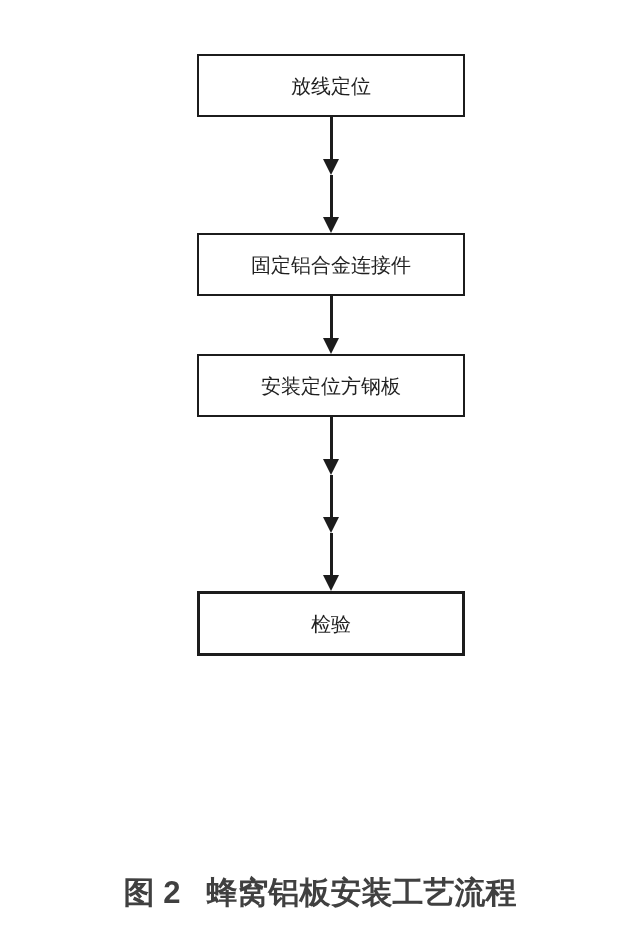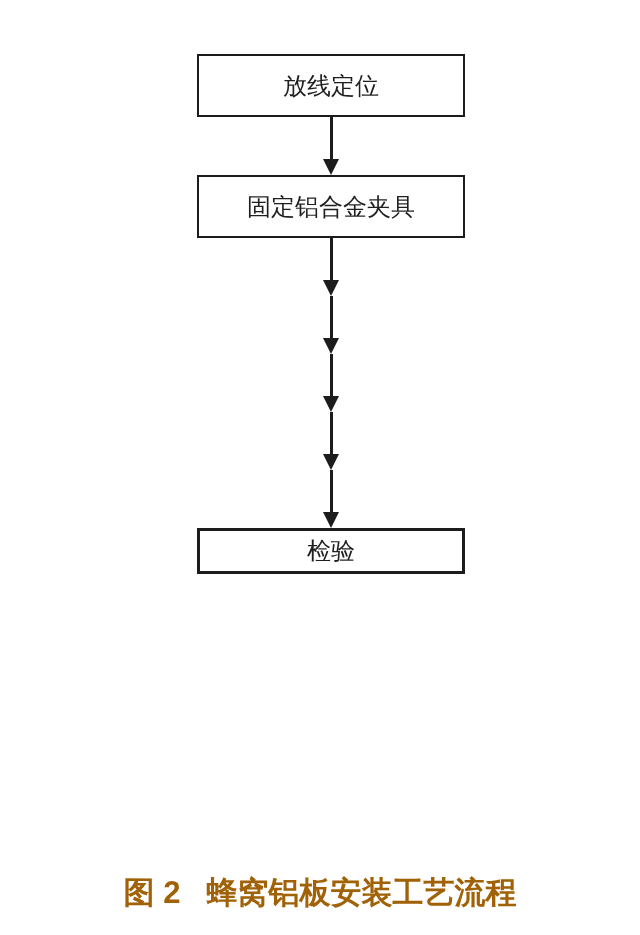--- a/index.html
+++ b/index.html
@@ -25,28 +25,28 @@
   }
   .box {
     width: 100%;
     height: 63px;
     box-sizing: border-box;
     border: 2px solid #1c1c1c;
     background: #ffffff;
     display: flex;
     align-items: center;
     justify-content: center;
-    font-size: 24px;
+    font-size: 20px;
     color: #1f1f1f;
     line-height: 1;
     white-space: nowrap;
   }
   .box.last {
     border-width: 3px;
-    height: 46px;
+    height: 65px;
   }
   .arrow {
     height: 58px;
     display: flex;
     flex-direction: column;
     align-items: center;
   }
   .arrow .shaft {
     width: 3px;
     flex: 1 1 auto;
@@ -61,56 +61,59 @@
   }
   .caption {
     position: absolute;
     top: 872px;
     left: 0;
     width: 640px;
     text-align: center;
     font-family: "Liberation Sans", sans-serif;
     font-weight: bold;
     font-size: 31px;
-    color: #a16207;
+    color: #404040;
     white-space: nowrap;
   }
   .caption .fig-label {
     margin-right: 26px;
   }
 </style>
 </head>
 <body>
 
 <div class="flow">
 
   <div class="box">
     <span>放线定位</span>
   </div>
 
   <div class="arrow">
     <div class="shaft"></div>
     <div class="head"></div>
   </div>
 
+
+  <div class="arrow">
+    <div class="shaft"></div>
+    <div class="head"></div>
+  </div>
+
   <div class="box">
-    <span>固定铝合金夹具</span>
+    <span>固定铝合金连接件</span>
   </div>
 
   <div class="arrow">
     <div class="shaft"></div>
     <div class="head"></div>
   </div>
 
-
-  <div class="arrow">
-    <div class="shaft"></div>
-    <div class="head"></div>
+  <div class="box">
+    <span>安装定位方钢板</span>
   </div>
-
 
   <div class="arrow">
     <div class="shaft"></div>
     <div class="head"></div>
   </div>
 
 
   <div class="arrow">
     <div class="shaft"></div>
     <div class="head"></div>

